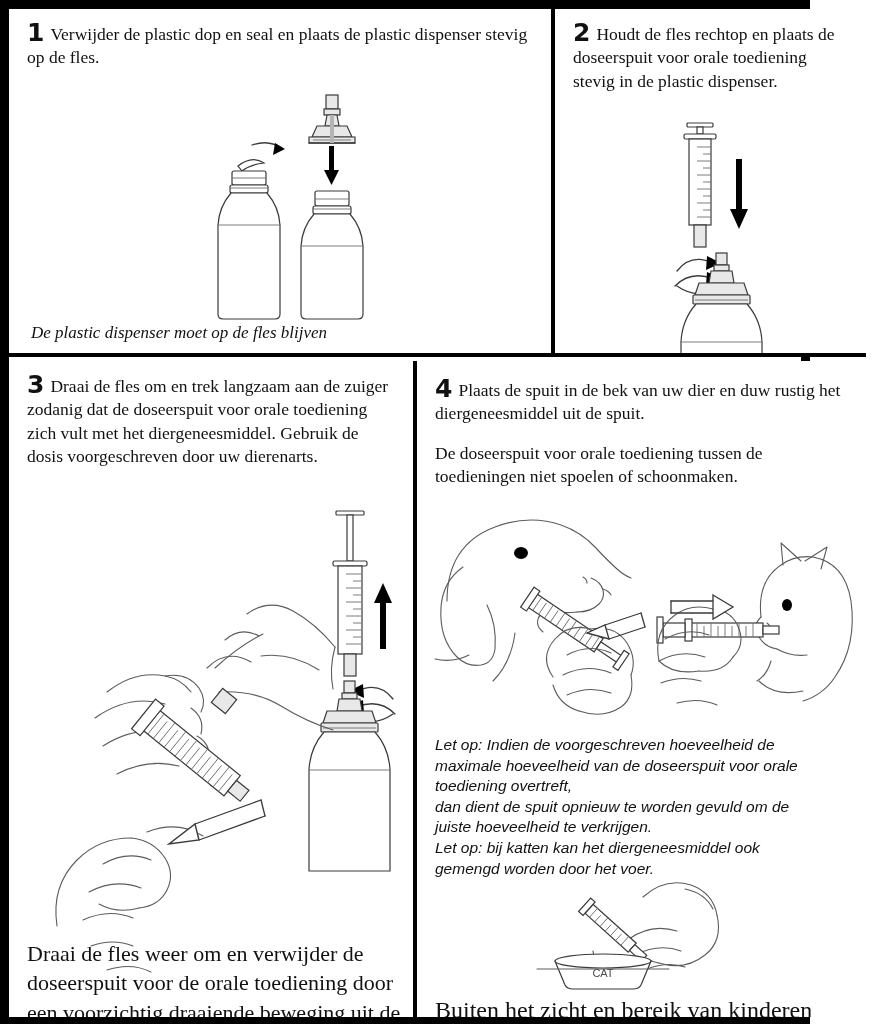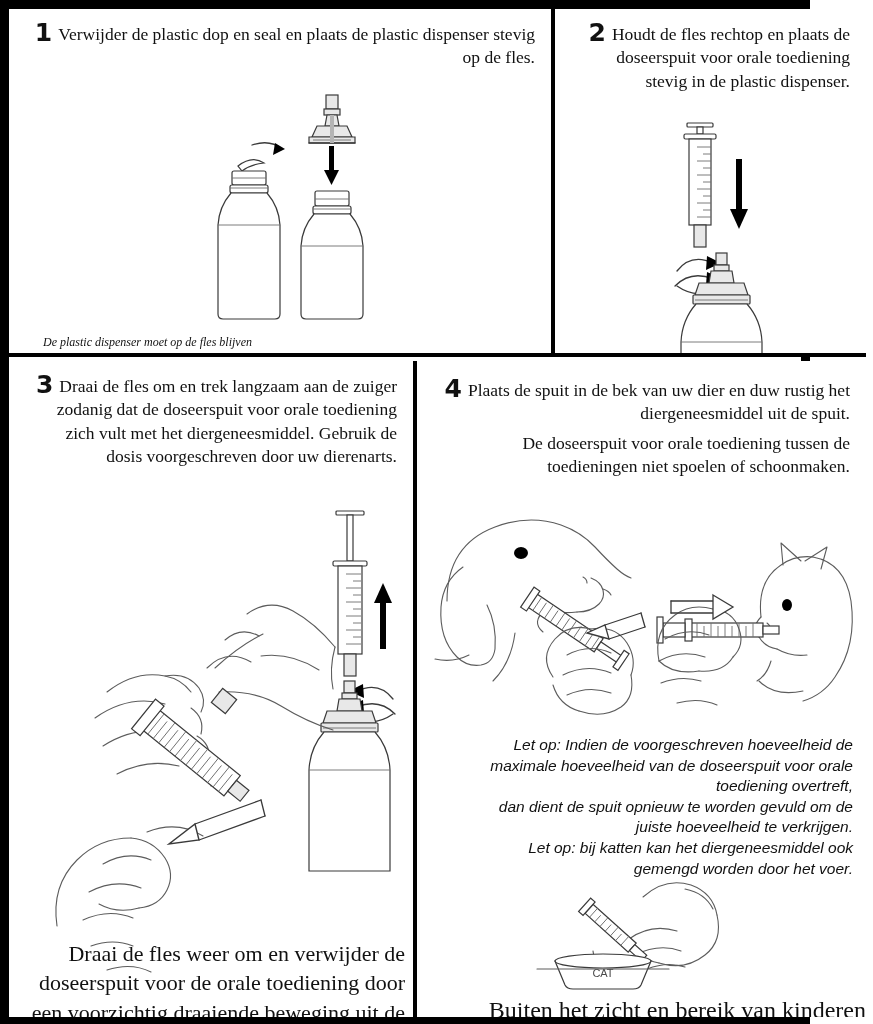--- a/index.html
+++ b/index.html
@@ -1,34 +1,34 @@
 <!DOCTYPE html>
 <html><head>
 <meta charset="utf-8">
 <style>
   html,body{margin:0;padding:0;background:#ffffff;}
   body{width:873px;height:1024px;font-family:"Liberation Serif",serif;color:#111;}
 
   .sheet{position:relative;width:810px;height:1024px;box-sizing:border-box;
-         border:8px solid #000;background:#fff;text-align:right;}
+         border:8px solid #000;background:#fff;}
   .inner{position:absolute;inset:0;border:1px solid #000;box-sizing:border-box;}
 
   
   .panel{position:absolute;box-sizing:border-box;overflow:hidden;background:#fff;}
   #panel-1{left:0;   top:0;   width:546px; height:348px; border-right:4px solid #000; border-bottom:4px solid #000;}
   #panel-2{left:546px;top:0;  width:311px; height:348px; border-bottom:4px solid #000;}
   #panel-3{left:0;   top:352px;width:408px; height:656px; border-right:4px solid #000;}
   #panel-4{left:408px;top:352px;width:449px;height:656px;}
 
   .pad{padding:14px 16px 0 18px;}
 
   .steptext{font-size:17.5px;line-height:1.34;margin:0;}
   .stepnum{font-family:"DejaVu Sans",sans-serif;font-weight:bold;font-size:25px;
            line-height:0;vertical-align:-1px;margin-right:6px;}
-  .caption-italic{font-style:italic;font-size:12px;margin:16px;}
+  .caption-italic{font-style:italic;font-size:17px;margin:4px;}
   .note{font-family:"Liberation Sans",sans-serif;font-style:italic;font-size:15.5px;
         line-height:1.33;margin:0;}
   .footer-bold{font-family:"Liberation Serif",serif;font-weight:normal;font-size:24px;margin:0;}
   .bottomtext{font-size:22px;line-height:1.34;margin:0;}
 
   .art{position:absolute;}
   svg{display:block;overflow:visible;}
   .ln{fill:none;stroke:#5c5c5c;stroke-width:1.1;stroke-linecap:round;stroke-linejoin:round;}
   .ln-d{fill:none;stroke:#3a3a3a;stroke-width:1.3;stroke-linecap:round;stroke-linejoin:round;}
   .fill-grey{fill:#e8e8e8;stroke:#3a3a3a;stroke-width:1.2;}
@@ -270,21 +270,21 @@
       </svg>
     </div>
 
     <div style="position:absolute;left:18px;top:578px;width:378px;">
       <p class="bottomtext">Draai de fles weer om en verwijder de doseerspuit voor de orale toediening door een voorzichtig draaiende beweging uit de plastic dispenser.</p>
     </div>
   </div>
 
   <div class="panel" id="panel-4">
     <div class="pad" style="padding-top:18px;">
-      <p class="steptext" style="margin-bottom:6px;"><span class="stepnum">4</span><span>Plaats de spuit in de bek van uw dier en duw rustig het diergeneesmiddel uit de spuit.</span></p>
+      <p class="steptext" style="margin-bottom:16px;"><span class="stepnum">4</span><span>Plaats de spuit in de bek van uw dier en duw rustig het diergeneesmiddel uit de spuit.</span></p>
       <p class="steptext">De doseerspuit voor orale toediening tussen de toedieningen niet spoelen of  schoonmaken.</p>
     </div>
 
     <div class="art" style="left:18px;top:148px;">
       <svg width="220" height="200" viewBox="0 0 220 200">
         <g class="ln">
           <path d="M12 92 q0 -56 48 -74 q34 -13 66 -2 q20 7 34 22 q12 13 22 22 q8 7 14 9"></path>
           <path d="M156 69 q10 4 12 12 q2 8 -4 14 q-8 8 -22 8"></path>
           <path d="M142 103 q-16 2 -32 -2"></path>
           <path d="M110 101 q-14 12 -2 22"></path>

